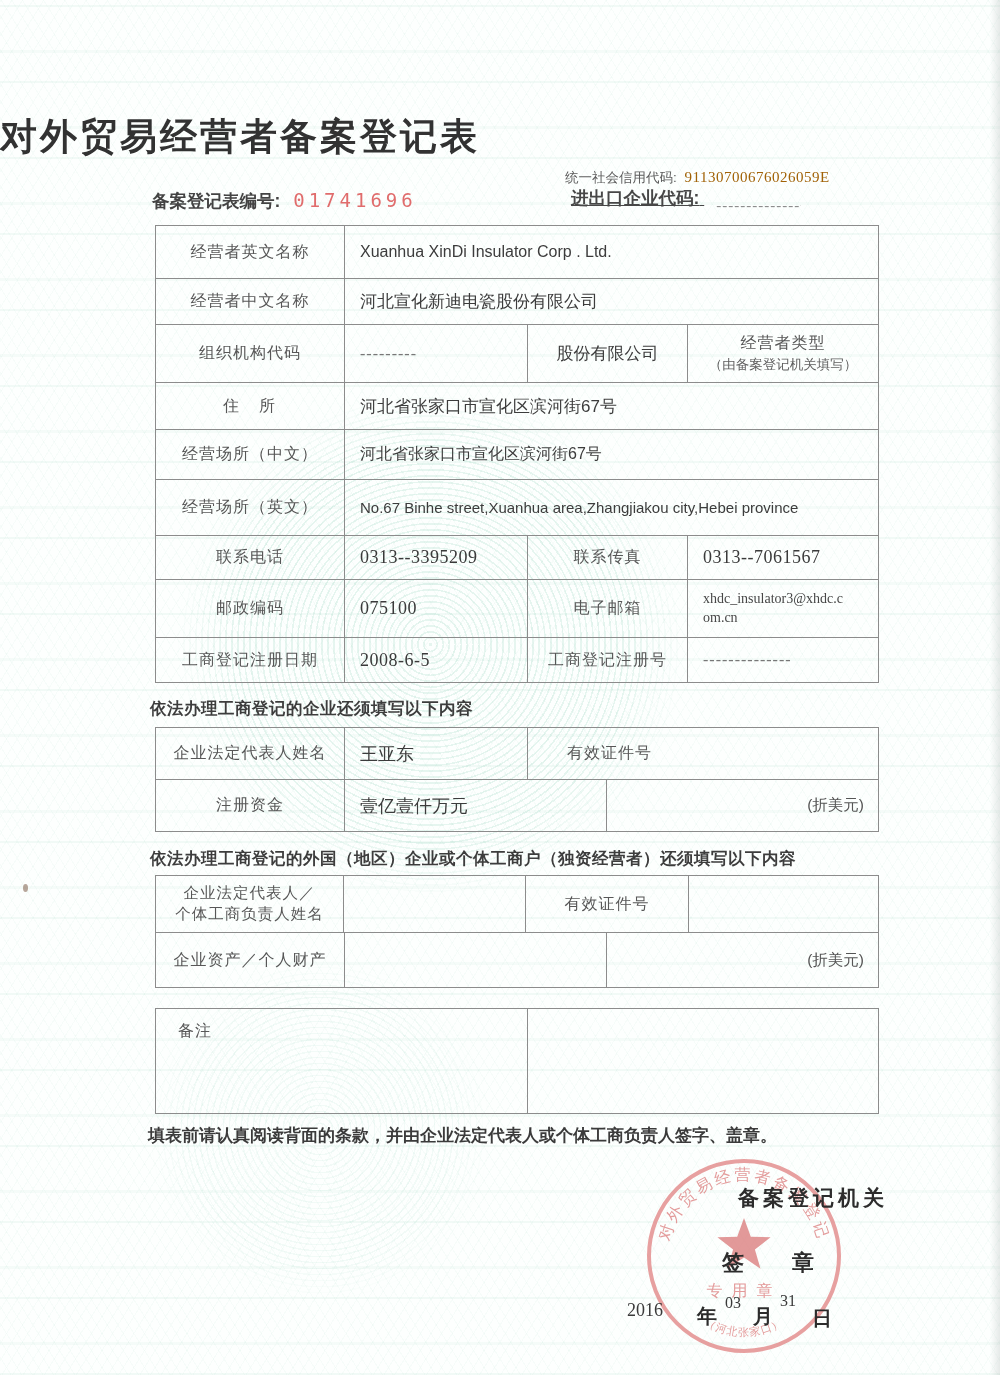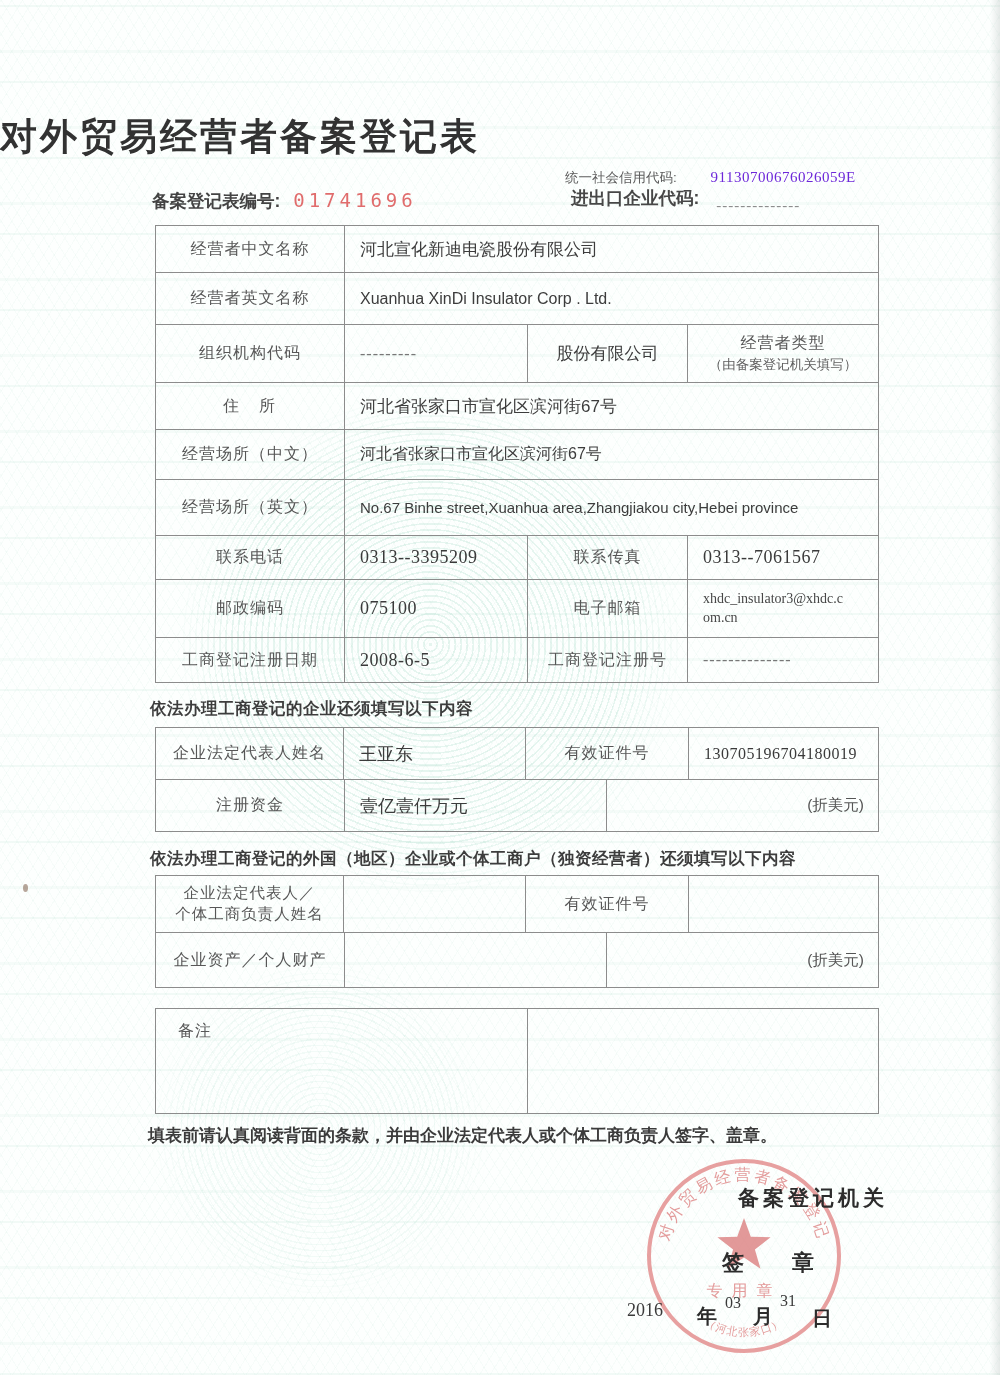--- a/index.html
+++ b/index.html
@@ -30,22 +30,22 @@
     background:#7d5c49; opacity:.55; z-index:1; }
 
   .title { position:absolute; z-index:2; top:112px; left:0; width:100%; text-align:left;
     font-size:37px; font-weight:700; letter-spacing:3px; color:#323232; }
 
   .form-no { position:absolute; z-index:2; left:152px; top:189px; font-size:17.5px; font-weight:600; color:#434343; }
   .form-no-value { font-family:"DejaVu Sans Mono","Liberation Mono",monospace; font-weight:400;
     color:#e06c6c; letter-spacing:4px; font-size:19px; margin-left:8px;margin-top:7px; }
 
   .credit-line { position:absolute; z-index:2; left:565px; top:169px; font-size:13.5px; color:#5c5c5c; }
-  .credit-value { font-family:"Liberation Serif","DejaVu Serif",serif; font-size:15px; color:#6d28d9; margin-left:30px; letter-spacing:.5px; }
-  .ie-line { position:absolute; z-index:2; left:571px; top:186px; font-size:17.5px; font-weight:700; color:#474747; }
+  .credit-value { font-family:"Liberation Serif","DejaVu Serif",serif; font-size:15px; color:#a16207; margin-left:4px; letter-spacing:.5px; }
+  .ie-line { position:absolute; z-index:2; left:571px; top:186px; font-size:17.5px; font-weight:700; color:#474747;text-decoration:underline; }
   .ie-value { font-family:"Liberation Serif","DejaVu Serif",serif; font-weight:400; color:#8a8a8a;
     margin-left:12px; position:relative; top:6px; letter-spacing:1px; font-size:15px; }
 
   .tbl { position:absolute; z-index:2; left:155px; width:722px; border:1.2px solid #8c8c8c; background:transparent; }
   .row { display:flex; box-sizing:border-box; border-top:1.2px solid #8c8c8c; }
   .row:first-child { border-top:none; }
   .cell { box-sizing:border-box; border-left:1.2px solid #8c8c8c; display:flex; flex-direction:column;
     align-items:center; justify-content:center; text-align:center; }
   .cell:first-child { border-left:none; }
   .lab { font-size:16px; color:#575757; letter-spacing:1px; }
@@ -99,27 +99,27 @@
   <div class="credit-line">
     <span>统一社会信用代码:</span>
     <span class="credit-value">91130700676026059E</span>
   </div>
   <div class="ie-line">
     <span>进出口企业代码:</span>
     <span class="ie-value">--------------</span>
   </div>
 
   <div class="tbl" style="top:225px">
+    <div class="row" style="height:52px">
+      <div class="cell lab c188">经营者英文名称</div>
+      <div class="cell val cfill en-val" style="font-size:16px">Xuanhua  XinDi  Insulator  Corp . Ltd.</div>
+    </div>
     <div class="row" style="height:46px">
       <div class="cell lab c188">经营者中文名称</div>
       <div class="cell val cfill cn-val">河北宣化新迪电瓷股份有限公司</div>
-    </div>
-    <div class="row" style="height:52px">
-      <div class="cell lab c188">经营者英文名称</div>
-      <div class="cell val cfill en-val" style="font-size:16px">Xuanhua  XinDi  Insulator  Corp . Ltd.</div>
     </div>
     <div class="row" style="height:58px">
       <div class="cell lab c188">组织机构代码</div>
       <div class="cell val c183 dash">---------</div>
       <div class="cell c160 cn-val">股份有限公司</div>
       <div class="cell lab c191">
         <span>经营者类型</span>
         <span class="lab-sub">（由备案登记机关填写）</span>
       </div>
     </div>
@@ -155,21 +155,20 @@
     </div>
   </div>
 
   <div class="sec-head" style="top:698px">依法办理工商登记的企业还须填写以下内容</div>
 
   <div class="tbl" style="top:727px">
     <div class="row" style="height:51px">
       <div class="cell lab c188">企业法定代表人姓名</div>
       <div class="cell val c183 cn-val" style="font-size:18px">王亚东</div>
       <div class="cell lab c164">有效证件号</div>
-      <div class="cell val c191 serif" style="font-size:16px">130705196704180019</div>
     </div>
     <div class="row" style="height:52px">
       <div class="cell lab c188">注册资金</div>
       <div class="cell val c262 cn-val" style="font-size:18px">壹亿壹仟万元</div>
       <div class="cell val val-right c272">(折美元)</div>
     </div>
   </div>
 
   <div class="sec-head" style="top:848px">依法办理工商登记的外国（地区）企业或个体工商户（独资经营者）还须填写以下内容</div>
 

